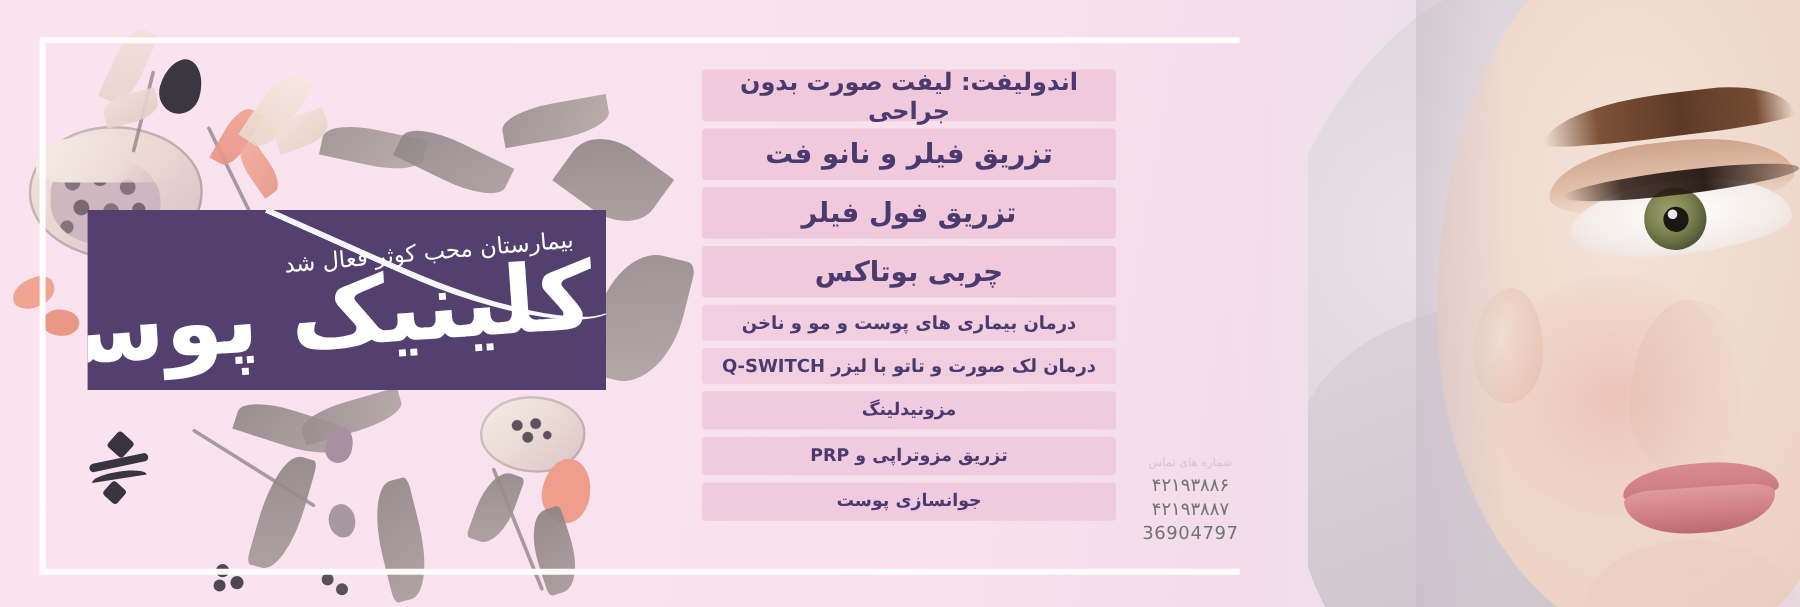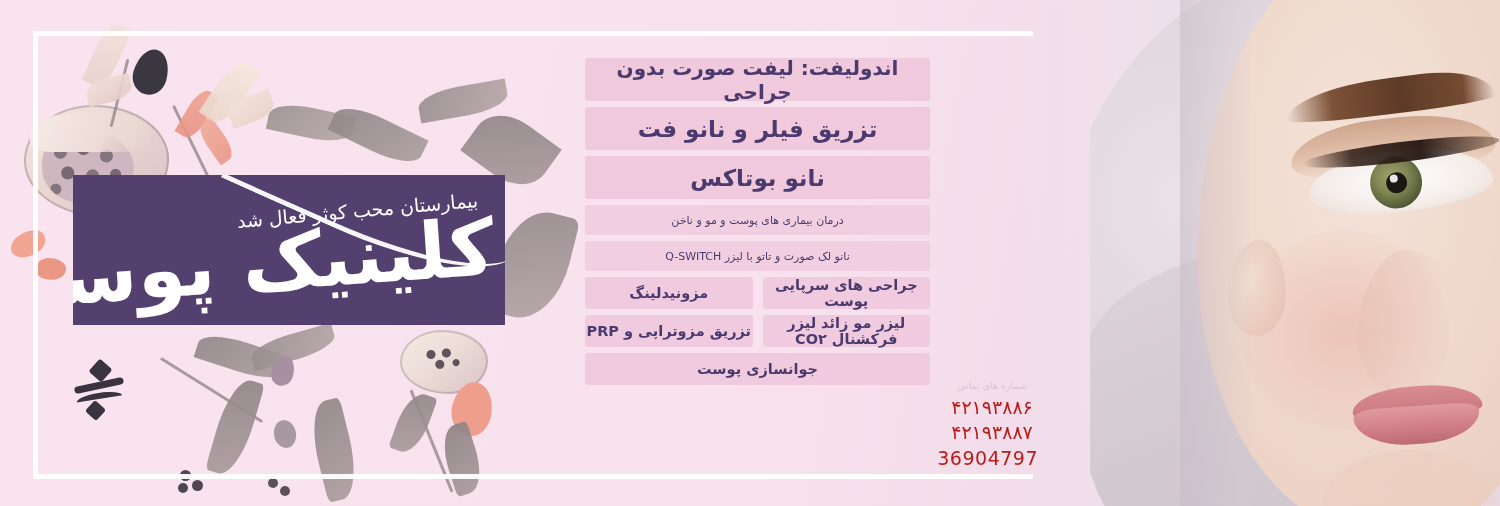--- a/index.html
+++ b/index.html
@@ -99,28 +99,28 @@
   .ig-icon::after{content:"";position:absolute;left:2px;top:2px;width:5px;height:5px;
     border:1.4px solid #2f2b33;border-radius:50%;}
 
   
   .services{position:absolute;left:585px;top:44px;width:345px;margin-top:14px;}
   .srow{background:#f0c9dc;border-radius:3px;margin-bottom:6px;
     display:flex;align-items:center;justify-content:center;
     color:#4b3a6d;text-align:center;box-sizing:border-box;}
   .srow.big{height:43px;font-size:23px;font-weight:bold;letter-spacing:-.3px;padding:0 10px;}
   .srow.big.first{font-size:20px;}
-  .srow.med{height:30px;font-size:11px;font-weight:normal;background:#f2cfe0;padding:0 10px;}
+  .srow.med{height:30px;font-size:15px;font-weight:bold;background:#f2cfe0;padding:0 10px;}
   .pairrow{display:flex;gap:10px;margin-bottom:6px;}
   .pairrow .srow{flex:1 1 0;height:32px;font-size:14.5px;font-weight:bold;margin-bottom:0;background:#f0cade;}
 
   
   .contact{position:absolute;left:946px;top:380px;width:92px;text-align:center;color:#d9b9cd;}
   .contact-label{font-size:9.5px;margin-bottom:4px;letter-spacing:.2px;color:#dcc0d2;}
-  .contact-num{font-size:19px;line-height:1.33;color:#b91c1c;letter-spacing:.5px;}
+  .contact-num{font-size:15px;line-height:1.33;color:#737373;letter-spacing:.5px;}
 </style>
 </head>
 <body>
 
 <div id="stage">
 
   <div class="bg-base"></div>
   <div class="bg-right-wash"></div>
 
   <div class="photo">
@@ -203,31 +203,30 @@
   <div class="logo">
     <s1></s1>
       <s2></s2>
       <s3></s3>
       <s4></s4>
   </div>
 
   <div class="services">
     <div class="srow big first">اندولیفت: لیفت صورت بدون جراحی</div>
     <div class="srow big">تزریق فیلر و نانو فت</div>
-    <div class="srow big">نانو بوتاکس</div>
+    <div class="srow big">تزریق فول فیلر</div>
+    <div class="srow big">چربی بوتاکس</div>
 
     <div class="srow med">درمان بیماری های پوست و مو و ناخن</div>
-    <div class="srow med">نانو لک صورت و تاتو با لیزر Q-SWITCH</div>
+    <div class="srow med">درمان لک صورت و تاتو با لیزر Q-SWITCH</div>
 
     <div class="pairrow">
-      <div class="srow">جراحی های سرپایی پوست</div>
       <div class="srow">مزونیدلینگ</div>
     </div>
     <div class="pairrow">
-      <div class="srow">لیزر مو زائد لیزر فرکشنال CO۲</div>
       <div class="srow">تزریق مزوتراپی و PRP</div>
     </div>
     <div class="pairrow">
       <div class="srow">جوانسازی پوست</div>
     </div>
   </div>
 
   <div class="contact">
     <div class="contact-label">شماره های تماس</div>
     <div class="contact-num">۴۲۱۹۳۸۸۶</div>

